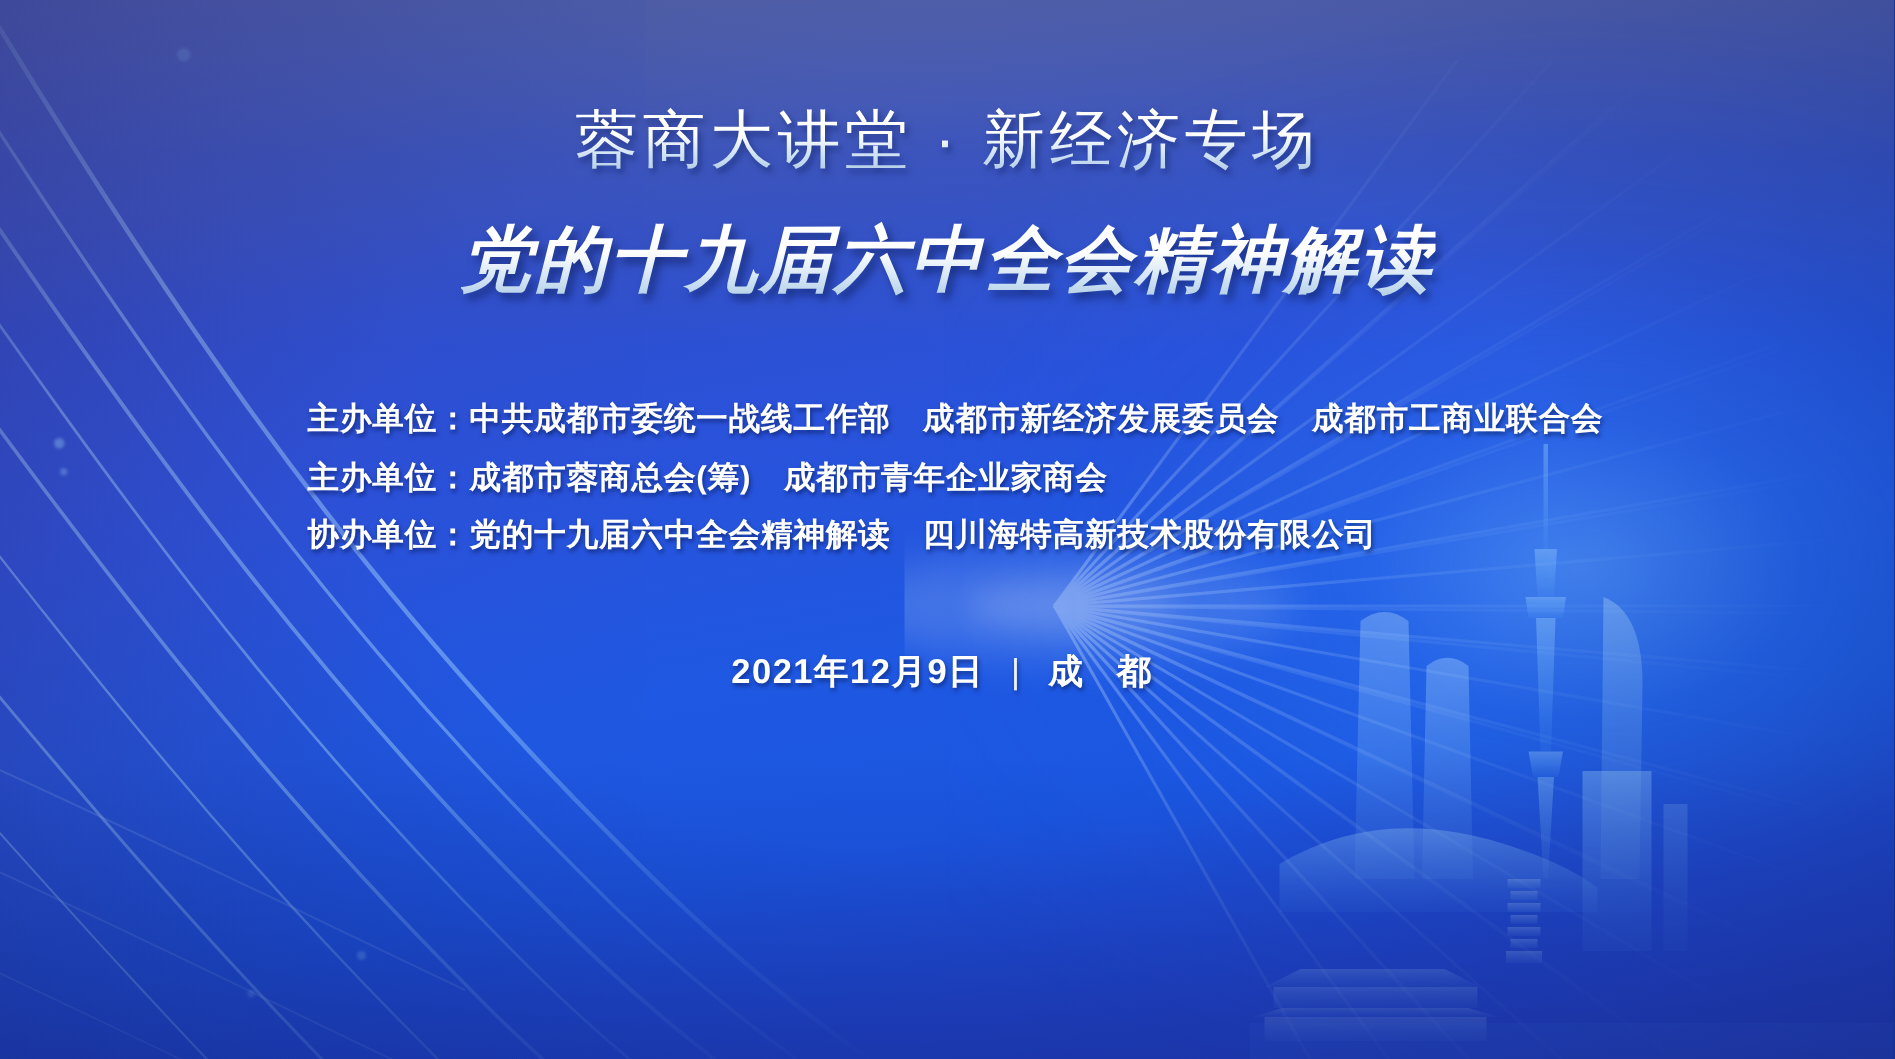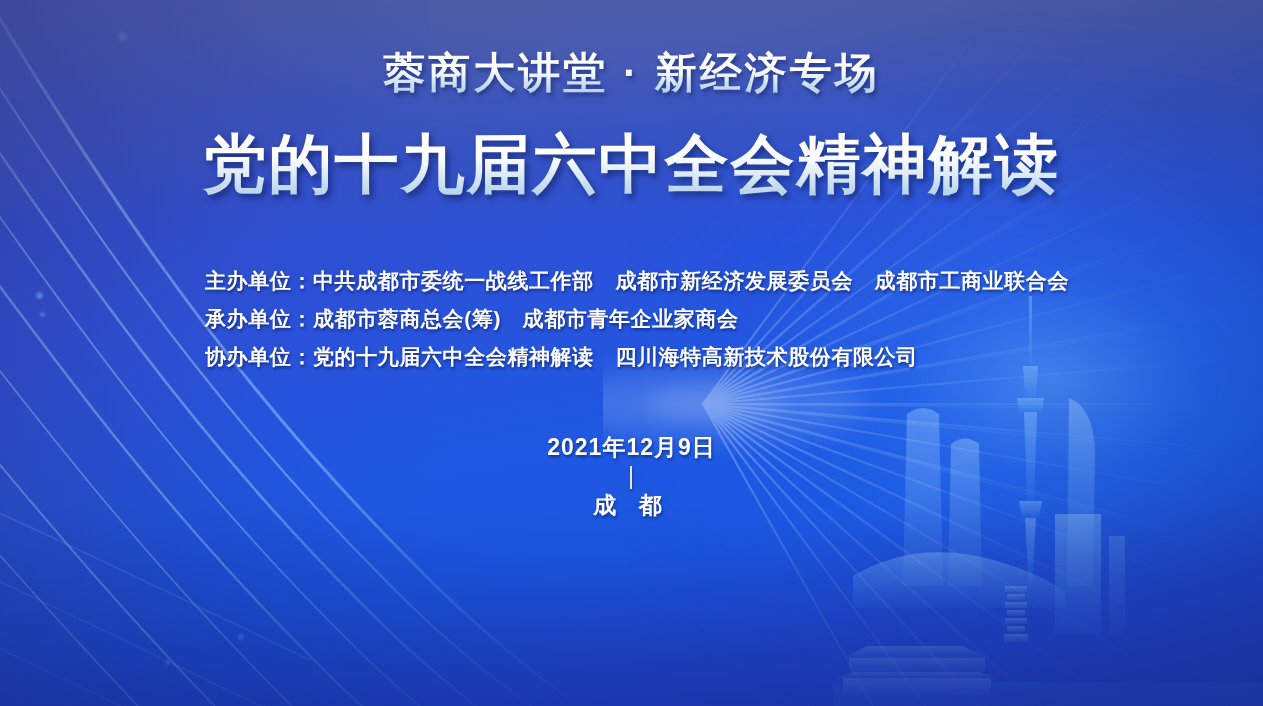--- a/index.html
+++ b/index.html
@@ -75,44 +75,45 @@
   
   .dot { position:absolute; border-radius:50%; background: rgba(160,215,255,.75); filter: blur(1px); }
 
   
   .content {
     position: absolute; inset: 0;
     display: flex; flex-direction: column; align-items: center;
   }
 
   .subtitle {
-    margin-top: 48px;
+    margin-top: 68px;
     font-size: 42px;
-    font-weight: 700;
+    font-weight: 400;
     letter-spacing: 3px;
     line-height: 1.2;
     background: linear-gradient(180deg, #ffffff 0%, #ffffff 42%, #cfe2f4 70%, #a9c6e2 100%);
     -webkit-background-clip: text; background-clip: text;
     color: transparent; -webkit-text-fill-color: transparent;
     filter: drop-shadow(2px 3px 2px rgba(12,30,95,0.55));
     white-space: nowrap;
   }
 
   .title {
     margin-top: 26px;
     text-align: center;
-    font-size: 64px;
+    font-size: 48px;
     font-weight: 700;
     line-height: 1.27;
     letter-spacing: 2px;
     background: linear-gradient(180deg, #ffffff 0%, #ffffff 38%, #dceaf7 62%, #b7d2ea 86%, #a3c4e2 100%);
     -webkit-background-clip: text; background-clip: text;
     color: transparent; -webkit-text-fill-color: transparent;
     filter: drop-shadow(3px 4px 3px rgba(10,26,88,0.60));
     white-space: nowrap;
+    font-style: italic;
   }
   .title-line { display: block; }
 
   .orgs {
     margin-top: 56px;
     color: #ffffff;
     font-size: 21px;
     font-weight: 700;
     line-height: 1.82;
     letter-spacing: .6px;
@@ -121,23 +122,22 @@
   }
   .org-line { display:block;margin-left:11px; }
 
   .date-row {
     margin-top: 56px;
     color: #ffffff;
     font-size: 23px;
     font-weight: 700;
     letter-spacing: 1px;
     text-shadow: 1px 2px 3px rgba(8,26,90,0.6);
-    display: flex; align-items: center; 
+    display: flex; align-items: center; gap: 18px;
     white-space: nowrap;
-    flex-direction: column;
   }
   .date-sep { opacity: .92; font-weight: 400; }
   .city-name { letter-spacing: 8px; }
 </style>
 </head>
 <body>
 
 <div id="stage">
 
   <div class="bg-base"></div>
@@ -305,21 +305,21 @@
   <div class="content">
 
     <div class="subtitle">蓉商大讲堂 · 新经济专场</div>
 
     <div class="title">
       <span class="title-line">党的十九届六中全会精神解读</span>
     </div>
 
     <div class="orgs">
       <span class="org-line">主办单位：中共成都市委统一战线工作部　成都市新经济发展委员会　成都市工商业联合会</span>
-      <span class="org-line">承办单位：成都市蓉商总会(筹)　成都市青年企业家商会</span>
+      <span class="org-line">主办单位：成都市蓉商总会(筹)　成都市青年企业家商会</span>
       <span class="org-line">协办单位：党的十九届六中全会精神解读　四川海特高新技术股份有限公司</span>
     </div>
 
     <div class="date-row">
       <span>2021年12月9日</span>
       <span class="date-sep">|</span>
       <span class="city-name">成  都</span>
     </div>
 
   </div>

